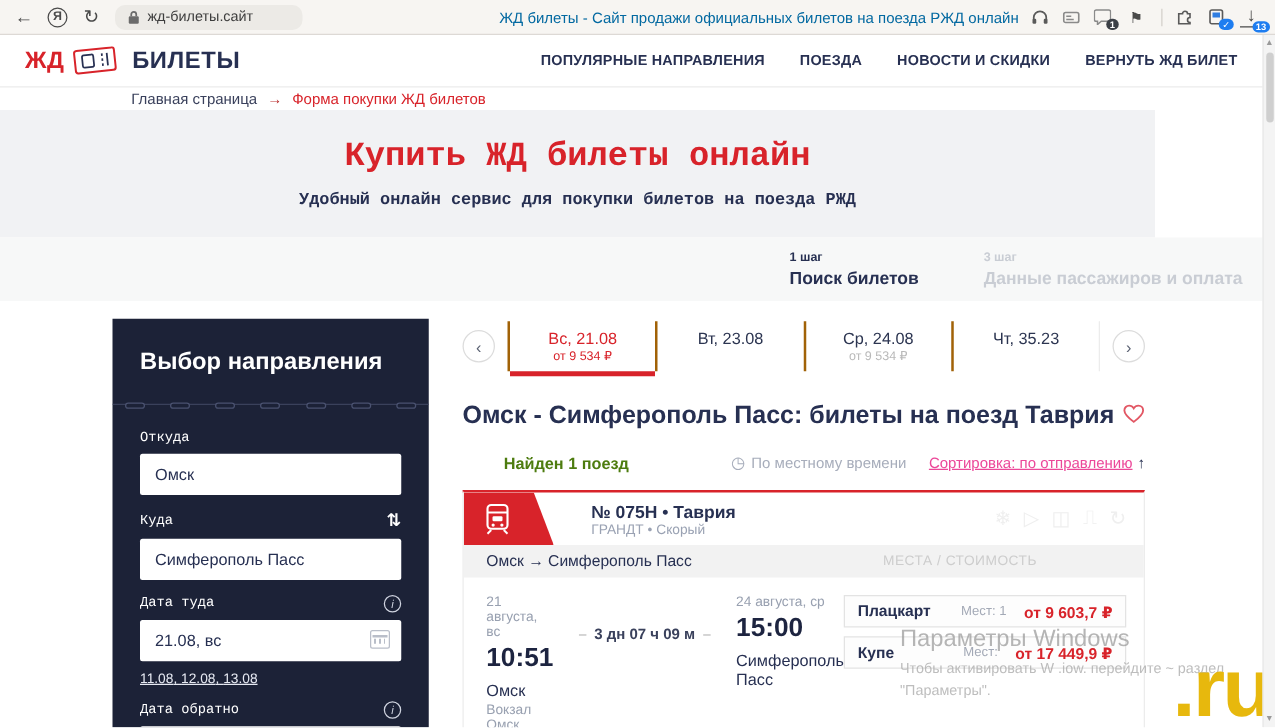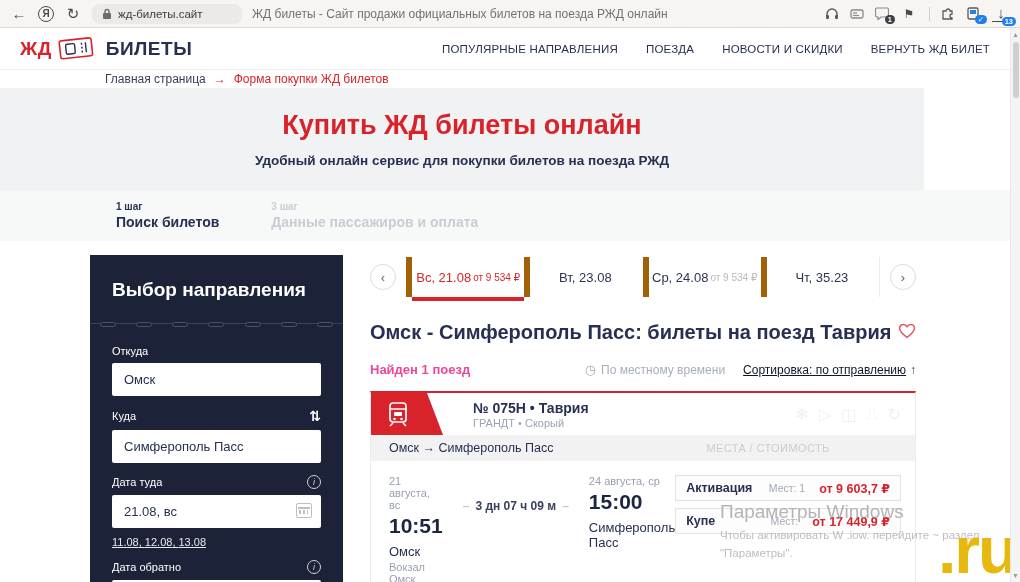--- a/index.html
+++ b/index.html
@@ -8,74 +8,74 @@
   .canvas { position:relative; width:1020px; height:582px; overflow:hidden; background:#fff; }
 
   
   .chrome { position:absolute; left:0; top:0; width:1020px; height:28px; background:#f7f5f2;
             border-bottom:1px solid #ddd9d5; display:flex; align-items:center; padding:0 10px; gap:10px; }
   .ch-icon { color:#4a4a4a; font-size:15px; width:18px; text-align:center; cursor:pointer; line-height:1; }
   .ya-circle { width:16px; height:16px; border:1.4px solid #4a4a4a; border-radius:50%; color:#4a4a4a;
                font-size:10px; font-weight:700; display:flex; align-items:center; justify-content:center; }
   .urlbox { display:flex; align-items:center; gap:6px; background:#eceae6; border-radius:8px;
             height:20px; padding:0 10px; min-width:150px; color:#3d3d3d; font-size:11.5px; }
-  .tabtitle { flex:1; text-align:left; font-size:12px; color:#737373; white-space:nowrap;
+  .tabtitle { flex:1; text-align:right; font-size:12px; color:#0369a1; white-space:nowrap;
               overflow:hidden; text-overflow:ellipsis; }
   .ch-right { display:flex; align-items:center; gap:11px; }
   .ch-right svg { display:block; }
   .mini { position:relative; display:flex; align-items:center; }
   .badge { position:absolute; right:-6px; bottom:-4px; background:#3b3f46; color:#fff; font-size:7.5px;
            border-radius:7px; padding:1px 3px; line-height:1; font-weight:700; }
   .badge.blue { background:#1e7df0; }
   .vdiv { width:1px; height:14px; background:#d4cfca; }
 
   
   .siteheader { position:absolute; left:0; top:28px; width:1020px; height:42px; background:#fff;
                 border-bottom:1px solid #ececec; display:flex; align-items:center; padding:0 30px 0 20px; }
   .logo { display:flex; align-items:center; gap:6px; cursor:pointer; }
   .logo-zhd { color:#d8232a; font-size:19px; font-weight:800; letter-spacing:.5px; }
   .logo-bilety { color:#273052; font-size:19px; font-weight:800; letter-spacing:.5px; }
   .nav { margin-left:auto; display:flex; gap:28px; }
-  .nav span { font-size:11.5px; font-weight:400; color:#273052; letter-spacing:.2px; cursor:pointer; white-space:nowrap;text-align:right; }
+  .nav span { font-size:11.5px; font-weight:700; color:#273052; letter-spacing:.2px; cursor:pointer; white-space:nowrap;text-align:right; }
 
   
   .breadcrumb { position:absolute; left:105px; top:70px; height:18px; display:flex; gap:8px;
                 align-items:center; font-size:12px; }
   .bc-home { color:#3a415c; cursor:pointer; }
   .bc-arrow { color:#b33; }
   .bc-cur { color:#d8232a; cursor:pointer; }
 
   
   .hero { position:absolute; left:0; top:88px; width:924px; height:102px; background:#f1f2f4;
-          display:flex; flex-direction:column; align-items:center; justify-content:center; gap:12px; }
+          display:flex; flex-direction:column; align-items:center; justify-content:center; gap:12px;font-family:Liberation Mono, monospace; }
   .hero h1 { color:#d8232a; font-size:27px; font-weight:800; }
   .hero p { color:#273052; font-size:13.5px; font-weight:700; }
 
   
   .steps { position:absolute; left:0; top:190px; width:1020px; height:51px; background:#f7f8f8;
-           display:flex; align-items:stretch; padding-left:90px; }
+           display:flex; align-items:stretch; padding-left:90px;justify-content:flex-end; }
   .step { display:flex; flex-direction:column; justify-content:center; padding:0 26px; cursor:pointer; }
   .step .snum { font-size:10px; font-weight:700; color:#273052; margin-bottom:2px; }
   .step .slab { font-size:14px; font-weight:800; color:#273052; }
   .step.active { background:#fff; padding:0 34px 0 34px;
      clip-path:polygon(0 0, calc(100% - 18px) 0, 100% 50%, calc(100% - 18px) 100%, 0 100%, 18px 50%); }
   .step.pending .snum, .step.pending .slab { color:#c9cdd4; }
 
   
   .content { position:absolute; left:0; top:241px; width:1020px; height:341px; background:#fff; }
 
   
   .sidebar { position:absolute; left:90px; top:14px; width:253px; height:327px; background:#1c2237;
              padding:24px 22px 0 22px; overflow:hidden; }
   .sb-title { color:#fff; font-size:19px; font-weight:700; margin-bottom:22px; }
   .perf { position:relative; height:8px; margin:0 -22px 14px -22px; border-top:1px solid #3a415b;
           display:flex; justify-content:space-around; align-items:center; }
   .perf i { width:16px; height:5px; border:1px solid #4a5270; border-radius:3px; margin-top:-7px; background:#1c2237; }
   .sb-labelrow { display:flex; align-items:center; justify-content:space-between; margin-bottom:6px; }
-  .sb-label { color:#fff; font-size:11px; }
+  .sb-label { color:#fff; font-size:11px;font-family:Liberation Mono, monospace; }
   .swap { color:#fff; font-size:14px; cursor:pointer; font-weight:700; }
   .info-i { width:14px; height:14px; border:1px solid #cfd3df; border-radius:50%; color:#cfd3df;
             font-size:9px; font-style:italic; display:flex; align-items:center; justify-content:center; cursor:pointer; }
   .sb-input { position:relative; margin-bottom:12px; }
   .sb-input input { width:100%; height:33px; border:none; border-radius:2px; padding:0 30px 0 12px;
                     font-size:13px; color:#273052; font-family:inherit; background:#fff; }
   .sb-input input::placeholder { color:#9aa1b0; }
   .cal { position:absolute; right:9px; top:8px; width:16px; height:15px; border:1.5px solid #b9bec9;
          border-radius:2px; cursor:pointer; }
   .cal:before { content:""; position:absolute; left:1px; right:1px; top:3px; height:1.5px; background:#b9bec9; }
@@ -85,37 +85,37 @@
   .quick span { text-decoration:underline; cursor:pointer; }
   .quick span:not(:last-child):after { content:", "; text-decoration:none; }
 
   
   .main { position:absolute; left:370px; top:16px; width:546px; }
   .datebar { display:flex; align-items:center; height:40px; }
   .circlebtn { width:26px; height:26px; border:1px solid #dcdcdc; border-radius:50%; background:#fff;
                color:#5a6172; font-size:13px; display:flex; align-items:center; justify-content:center;
                cursor:pointer; flex:0 0 auto; }
   .tabs { flex:1; display:flex; margin:0 10px; align-self:stretch; }
-  .dtab { flex:1; display:flex; flex-direction:row; align-items:center; justify-content:center;
-          border-left:6px solid #a16207; cursor:pointer; position:relative; gap:2px; }
+  .dtab { flex:1; display:flex; flex-direction:column; align-items:center; justify-content:center;
+          border-left:2px solid #a16207; cursor:pointer; position:relative; gap:2px; }
   .dtab:last-child { border-right:1px solid #ececec; }
   .dtab .dlab { font-size:13px; color:#2c3551; }
   .dtab .dprice { font-size:10px; color:#b9b9b9; min-height:11px; }
   .dtab.active .dlab, .dtab.active .dprice { color:#d8232a; }
   .dtab.active:after { content:""; position:absolute; left:0; right:0; bottom:-4px; height:4px; background:#d8232a; }
 
   .h2row { display:flex; align-items:flex-start; margin-top:24px; }
   .h2row h2 { font-size:20px; font-weight:700; color:#273052; flex:1; }
   .heart { color:#e25764; cursor:pointer; margin-top:2px; }
 
   .foundrow { display:flex; align-items:center; margin-top:18px; font-size:12px; }
-  .found { font-weight:700; color:#ec4899; font-size:13px; flex:1; }
+  .found { font-weight:700; color:#4d7c0f; font-size:13px; flex:1;margin-left:33px; }
   .localtime { color:#a7adbb; display:flex; align-items:center; gap:5px; margin-right:18px; }
   .clockg { font-size:13px; }
-  .sortlink { color:#0f172a; text-decoration:underline; cursor:pointer; }
+  .sortlink { color:#ec4899; text-decoration:underline; cursor:pointer; }
   .sortarrow { color:#273052; margin-left:4px; }
 
   
   .card { margin-top:14px; border:1px solid #ececec; border-top:2px solid #d8232a; background:#fff; }
   .card-head { display:flex; align-items:center; height:42px; position:relative; }
   .trainflag { width:72px; height:42px; background:#d8232a;
                clip-path:polygon(0 0,56px 0,72px 100%,0 100%); display:flex; align-items:center; padding-left:16px; }
   .card-titles { margin-left:30px; }
   .tnum { font-size:14px; font-weight:700; color:#273052; }
   .tcarrier { font-size:11px; color:#9aa2b3; margin-top:1px; }
@@ -393,21 +393,21 @@
                 <span>3 дн 07 ч 09 м</span>
               </div>
             <div class="tcol">
               <div class="tdate">24 августа, ср</div>
               <div class="ttime">15:00</div>
               <div class="tcity">Симферополь Пасс</div>
             </div>
           </div>
           <div class="classes">
             <div class="classrow">
-              <span class="cname">Активация</span>
+              <span class="cname">Плацкарт</span>
               <span class="cseats">Мест: 1</span>
               <span class="cprice">от 9 603,7 ₽</span>
             </div>
             <div class="classrow">
               <span class="cname">Купе</span>
               <span class="cseats">Мест:</span>
               <span class="cprice">от 17 449,9 ₽</span>
             </div>
           </div>
         </div>

